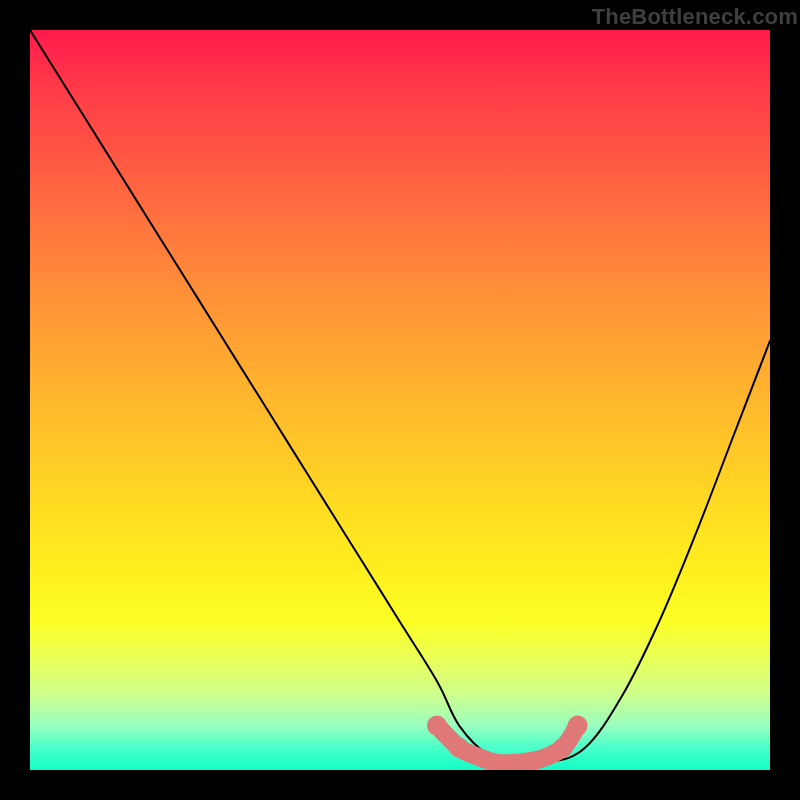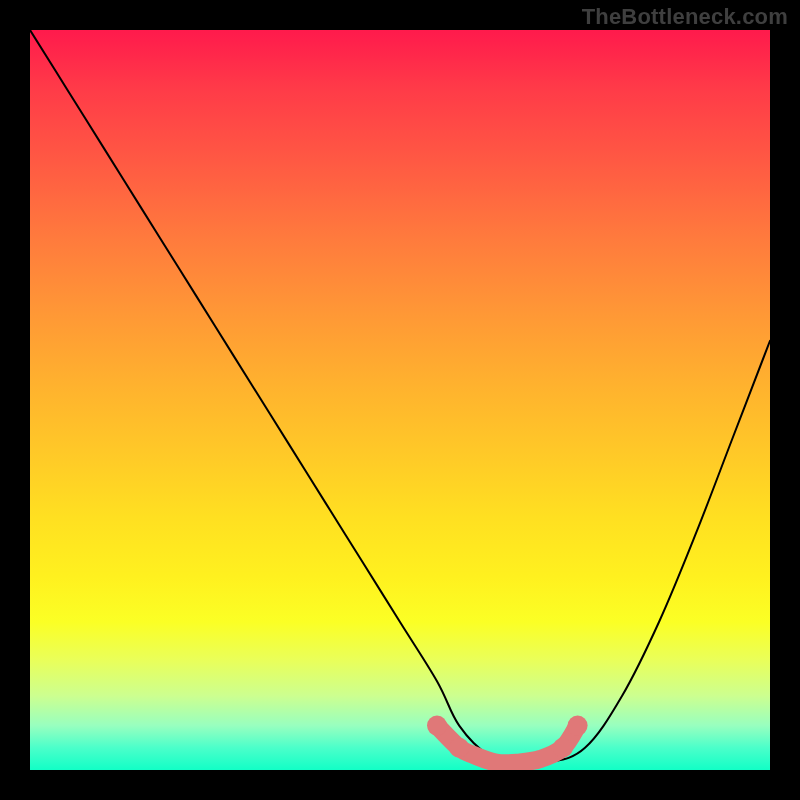--- a/index.html
+++ b/index.html
@@ -13,21 +13,21 @@
   }
   .frame {
     position: relative;
     width: 800px;
     height: 800px;
     background: #000;
   }
   .watermark {
     position: absolute;
     top: 4px;
-    right: 12px;
+    right: 2px;
     color: #3f3f3f;
     font-size: 22px;
     font-weight: 600;
     letter-spacing: 0.2px;
     z-index: 4;
   }
   .plot-area {
     position: absolute;
     left: 30px;
     top: 30px;

